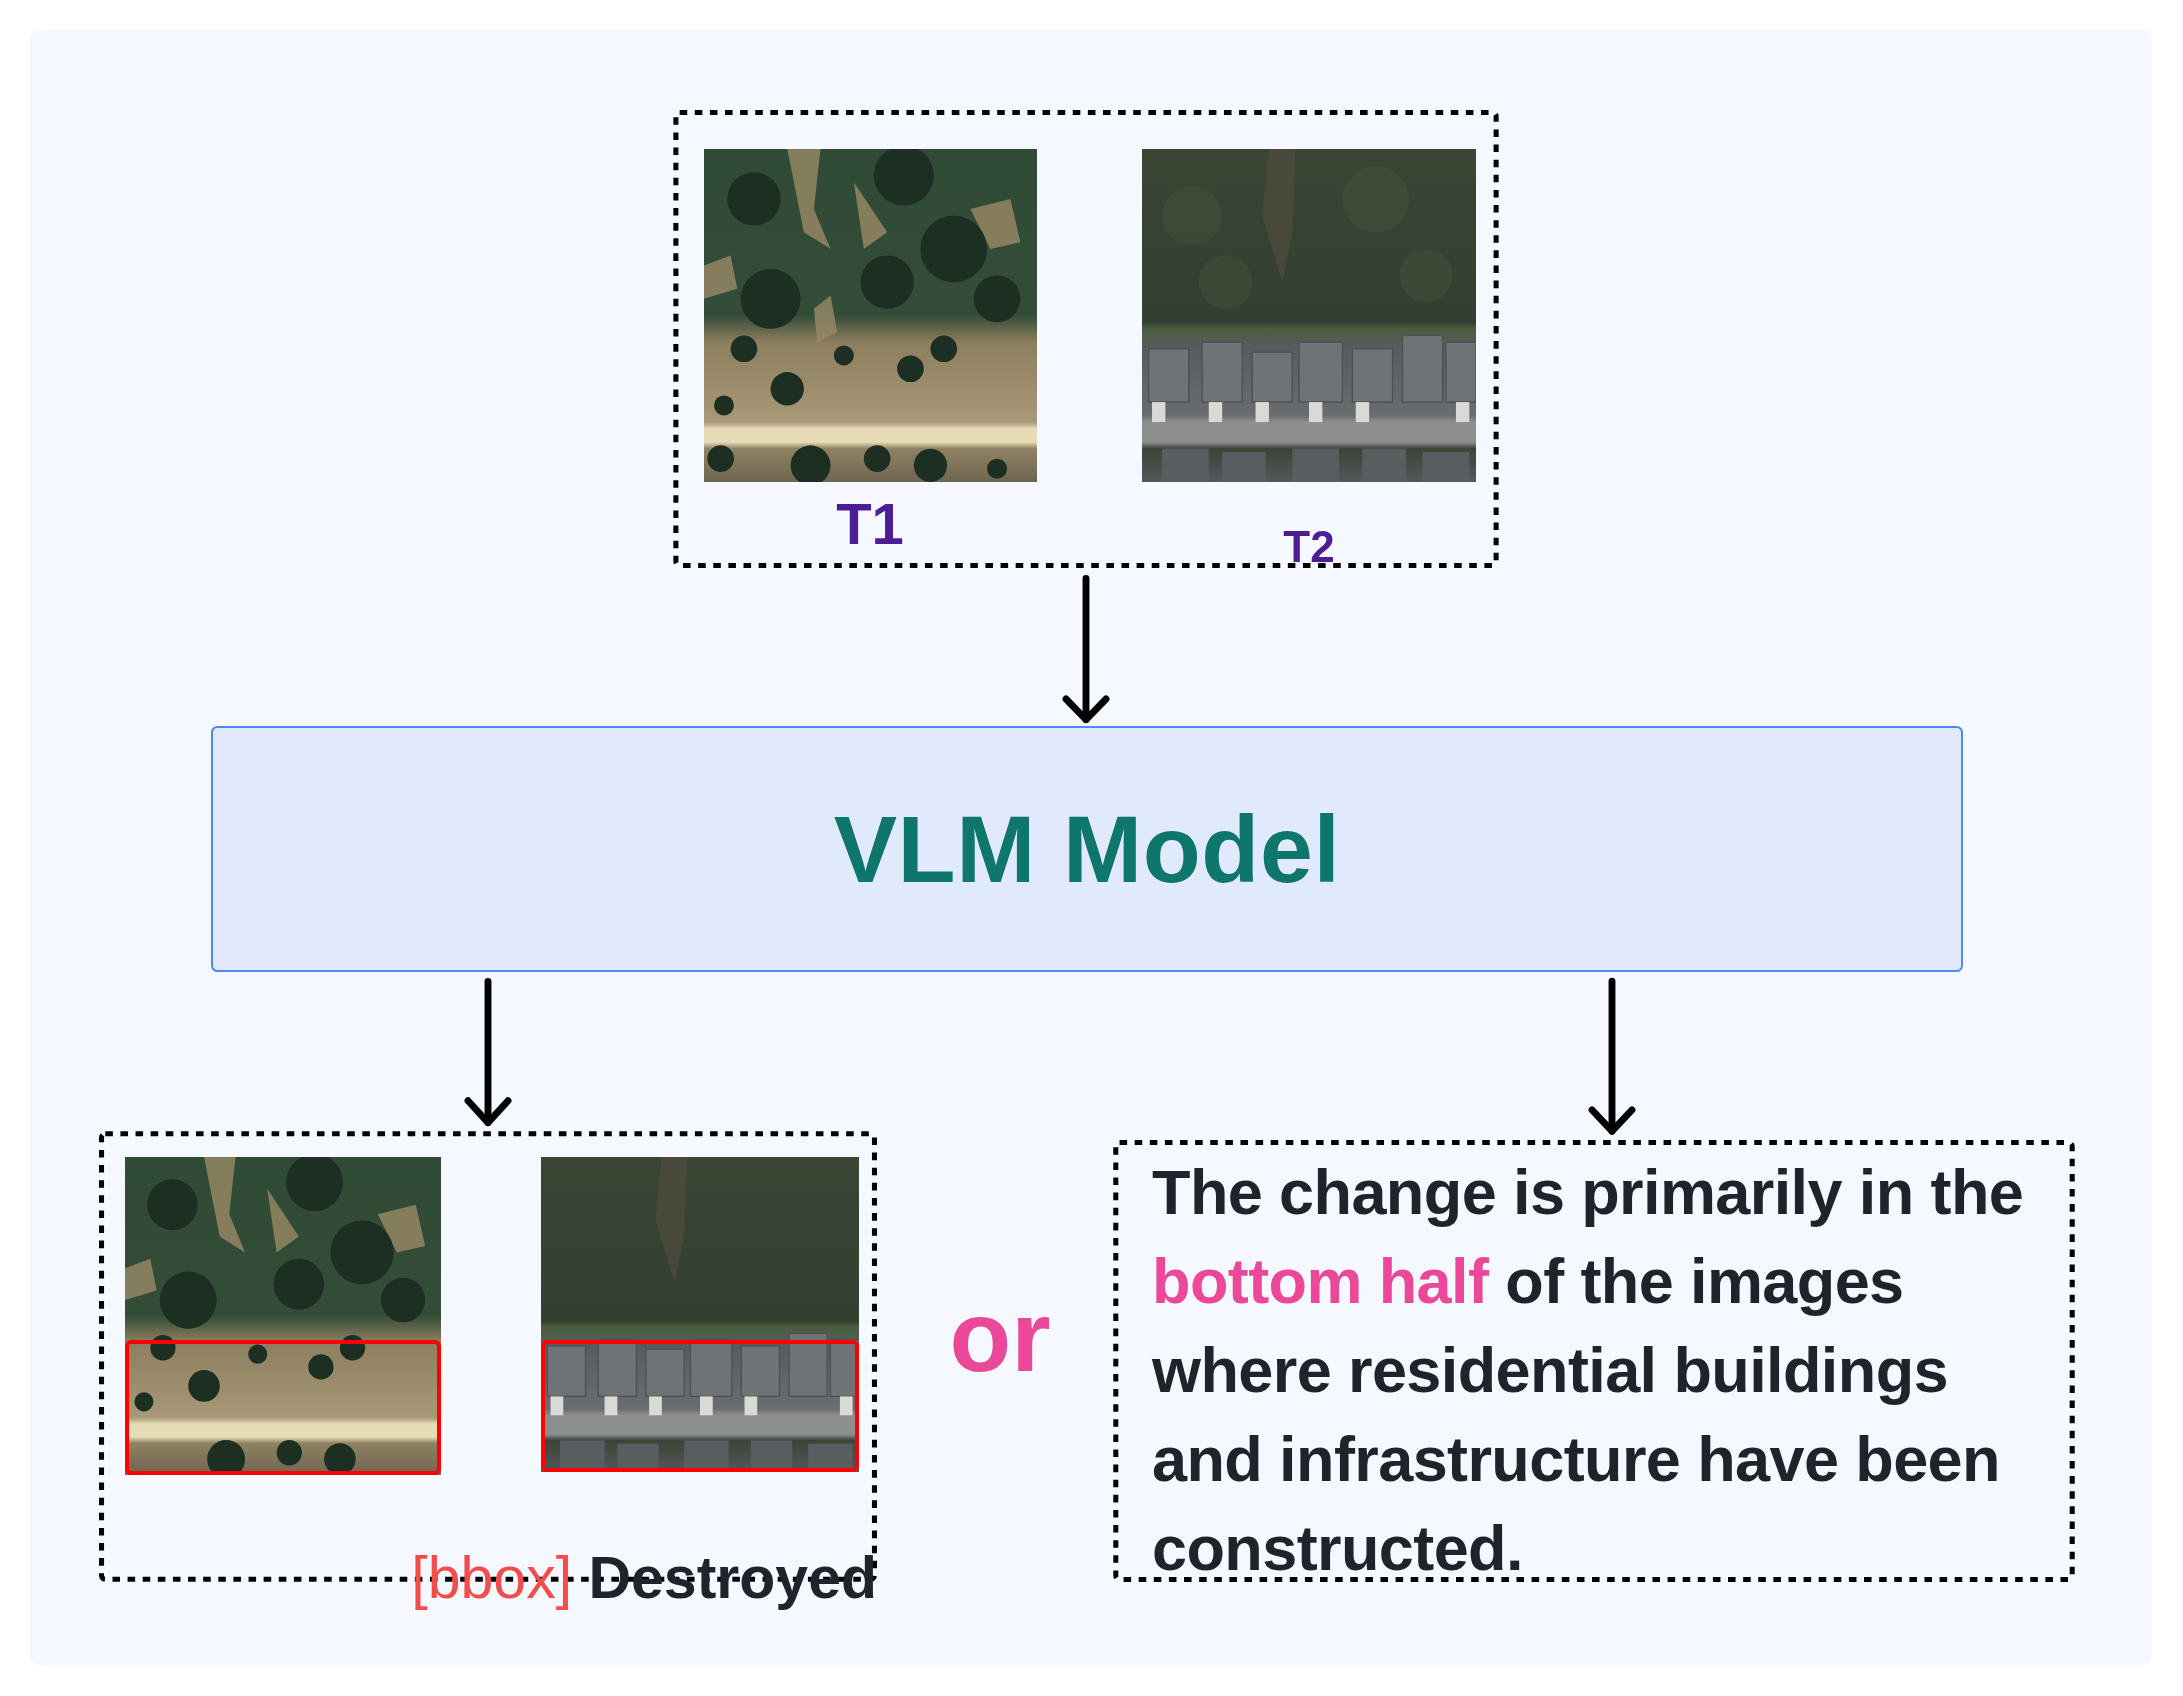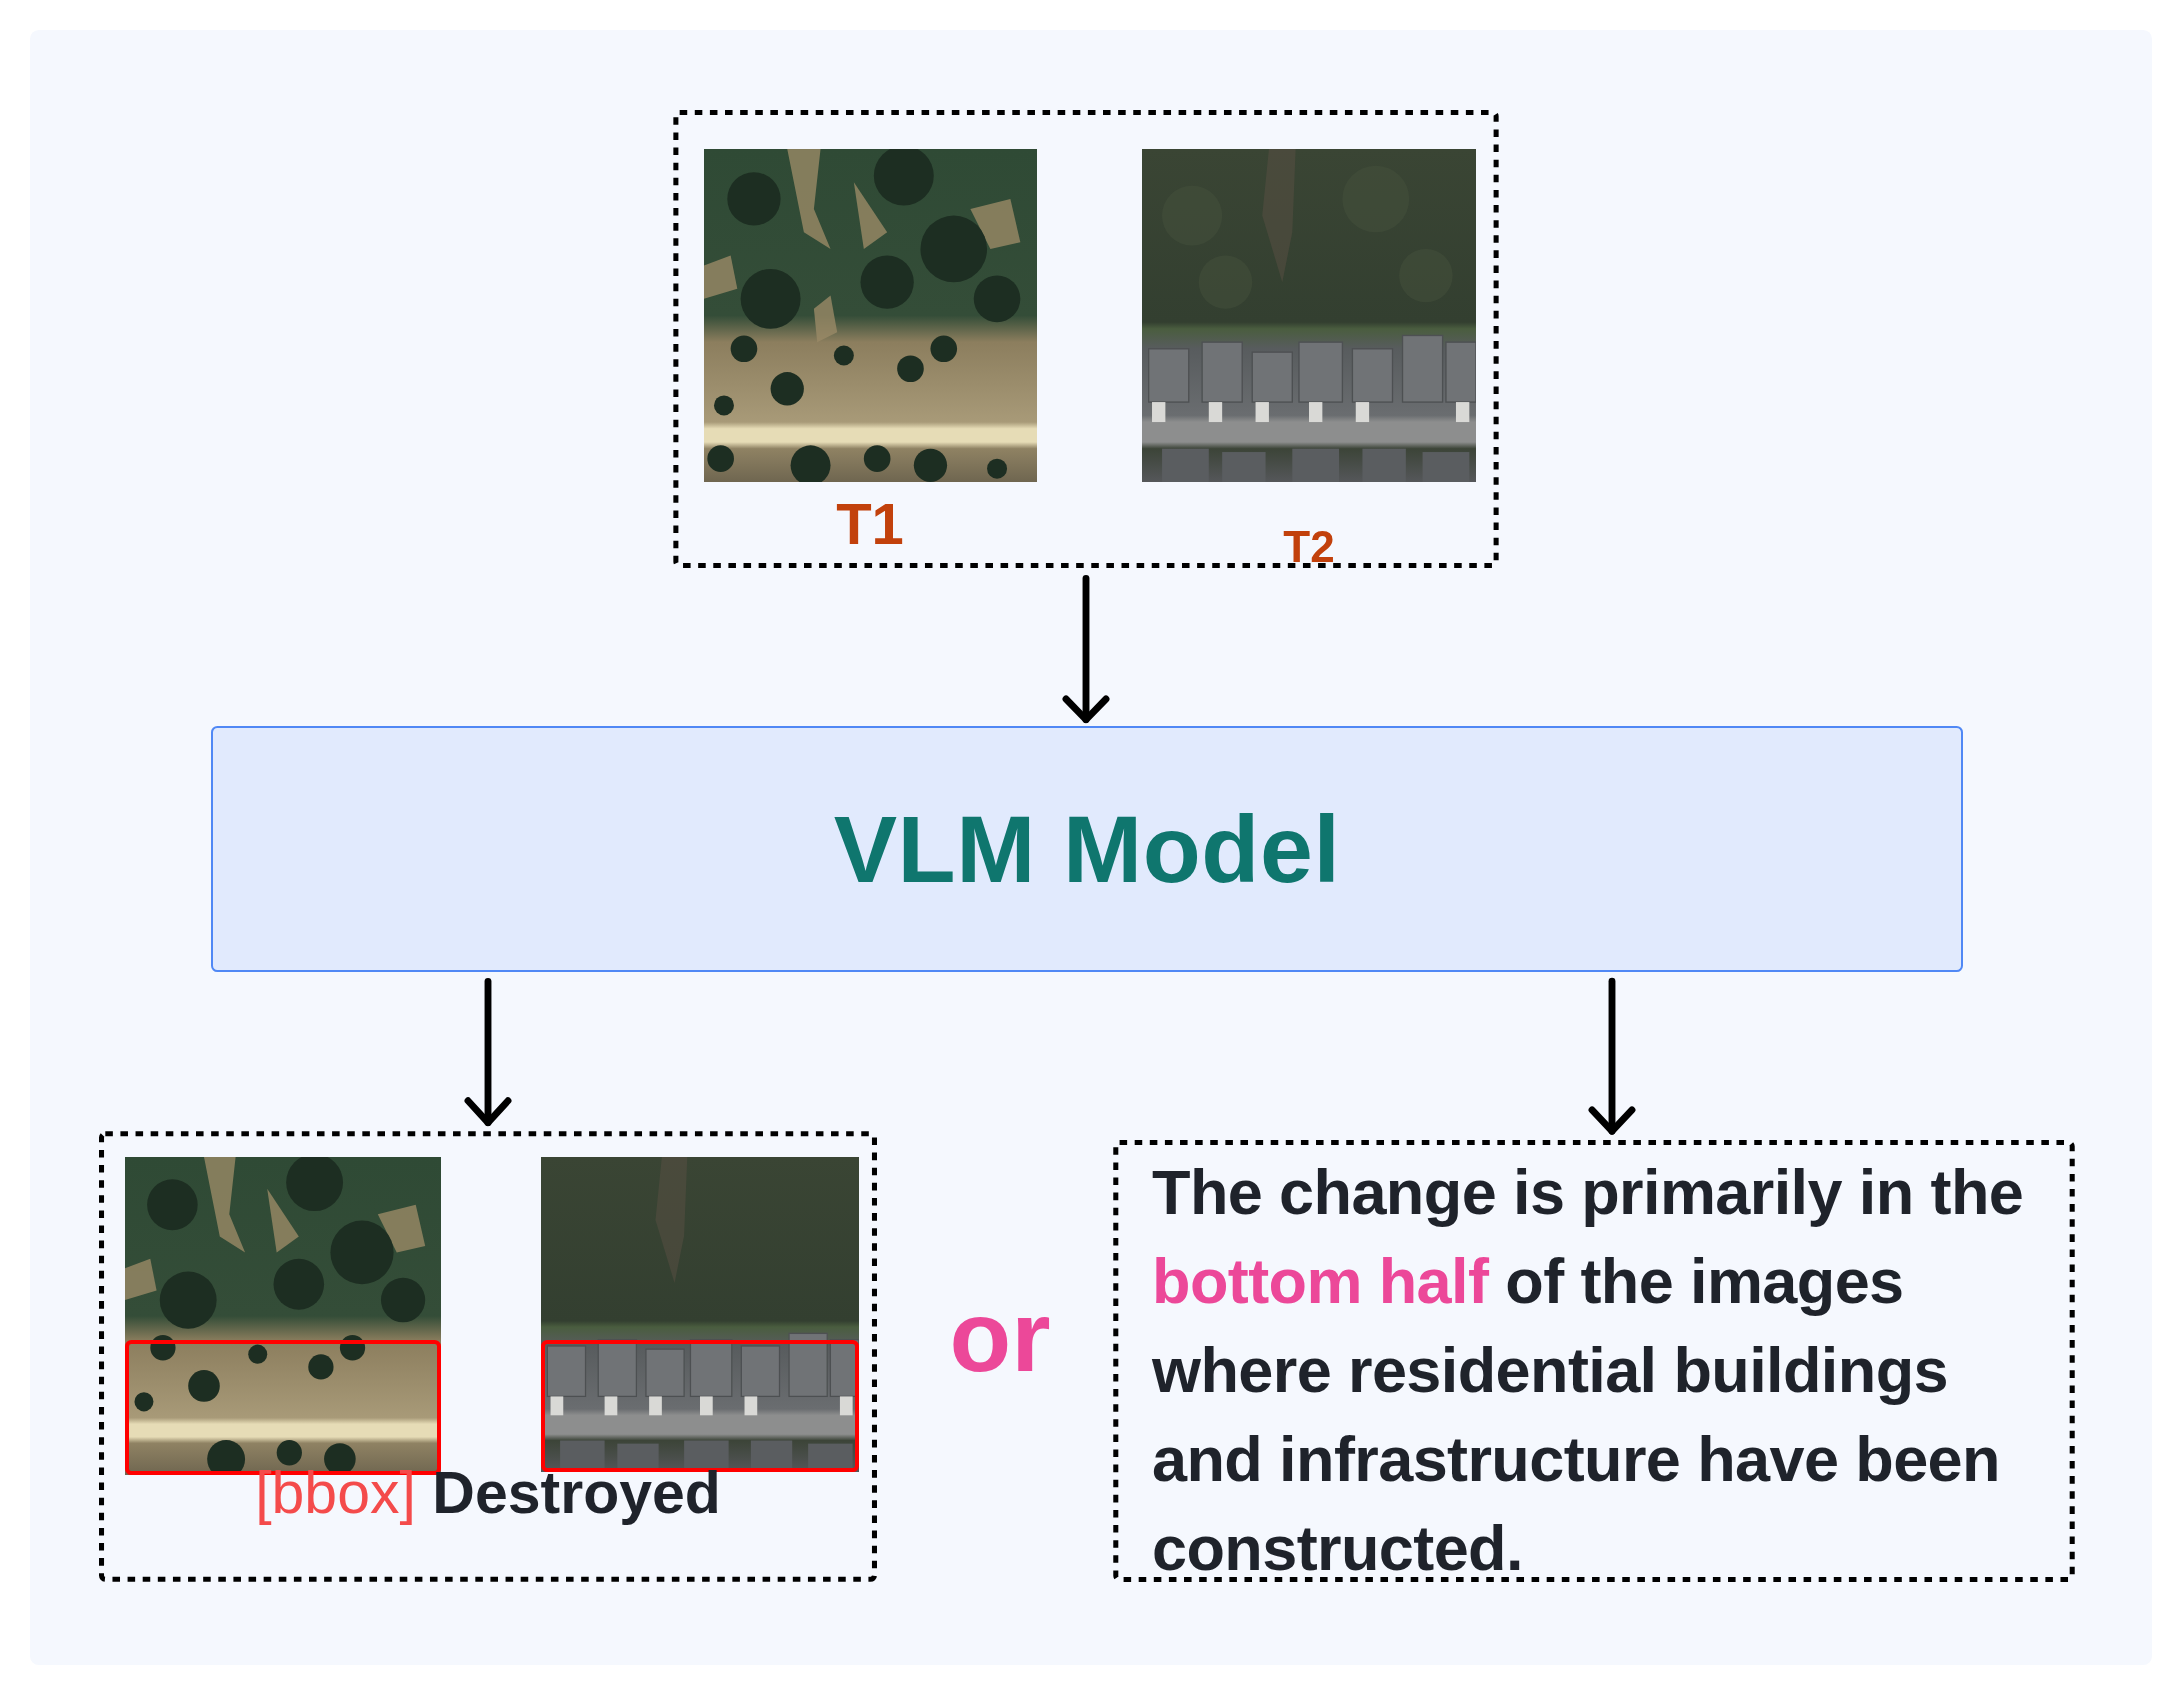--- a/index.html
+++ b/index.html
@@ -3,34 +3,34 @@
 <meta charset="utf-8">
 <style>
   html, body { margin: 0; padding: 0; background: #ffffff; }
   body { width: 2183px; height: 1697px; position: relative; overflow: hidden;
          font-family: "Liberation Sans", "DejaVu Sans", sans-serif; }
   .panel { position: absolute; left: 30px; top: 30px; width: 2122px; height: 1635px;
            background: #f5f8fe; border-radius: 8.8px; }
   .dashbox { position: absolute; }
   .dashbox svg { position: absolute; left: 0; top: 0; overflow: visible; }
   .sat { position: absolute; overflow: hidden; }
-  .label { position: absolute; font-weight: bold; color: #c2410c; text-align: center;
+  .label { position: absolute; font-weight: bold; color: #4c1d95; text-align: center;
            white-space: nowrap; font-family: "Liberation Sans", "DejaVu Sans", sans-serif; }
   .vlm { position: absolute; left: 211px; top: 726px; width: 1752px; height: 246px;
          box-sizing: border-box; background: #e1eafd; border: 2.5px solid #5088f5;
          border-radius: 6.3px; display: flex; align-items: center; justify-content: center; }
   .vlm-text { font-size: 95px; font-weight: bold; color: #0f766e; letter-spacing: 0.6px; }
   .arrow { position: absolute; overflow: visible; }
   .or { position: absolute; left: 937px; top: 1286px; width: 126px; text-align: center;
         font-size: 101px; font-weight: bold; color: #ec4899; line-height: 1; }
   .answer { position: absolute; left: 1152px; top: 1148px; width: 914px;
             font-size: 63px; font-weight: bold; color: #1f232b; line-height: 89px;
             letter-spacing: -0.6px; }
   .hl { color: #ec4899; }
-  .bboxlabel { position: absolute; left: 99px; top: 1464px; width: 778px; text-align: center;
+  .bboxlabel { position: absolute; left: 99px; top: 1549px; width: 778px; text-align: right;
                font-size: 59px; font-weight: bold; color: #1f232b; line-height: 1; }
   .bbox-tag { color: #f44b4b; font-weight: normal; }
   .redbox { position: absolute; box-sizing: border-box; border: 4.4px solid #ff0000; border-radius: 6.3px; }
 </style>
 </head>
 <body>
 
 <svg width="0" height="0" style="position:absolute">
   <defs>
 

